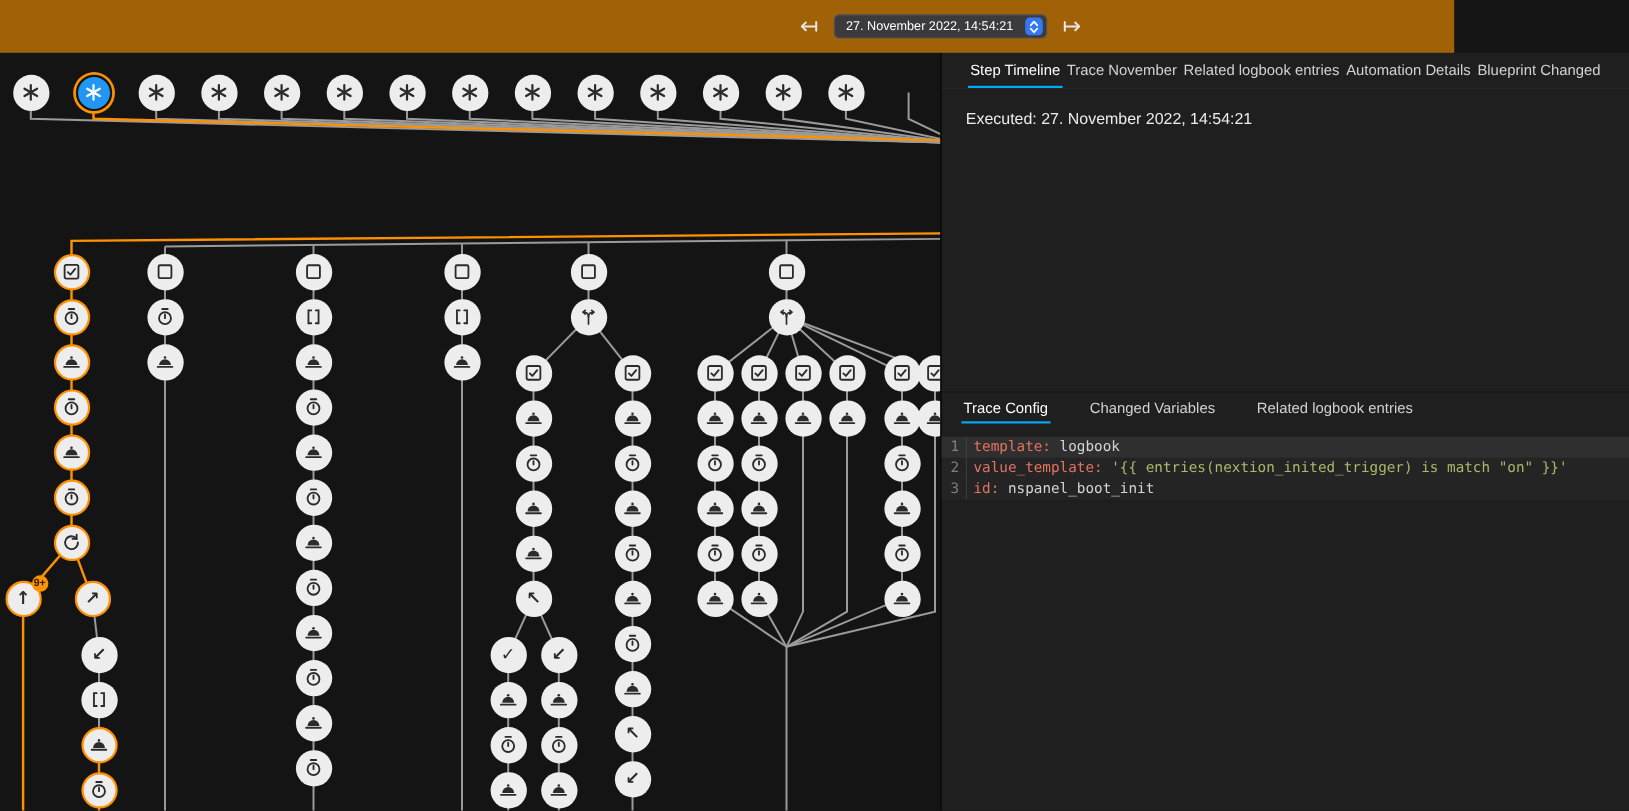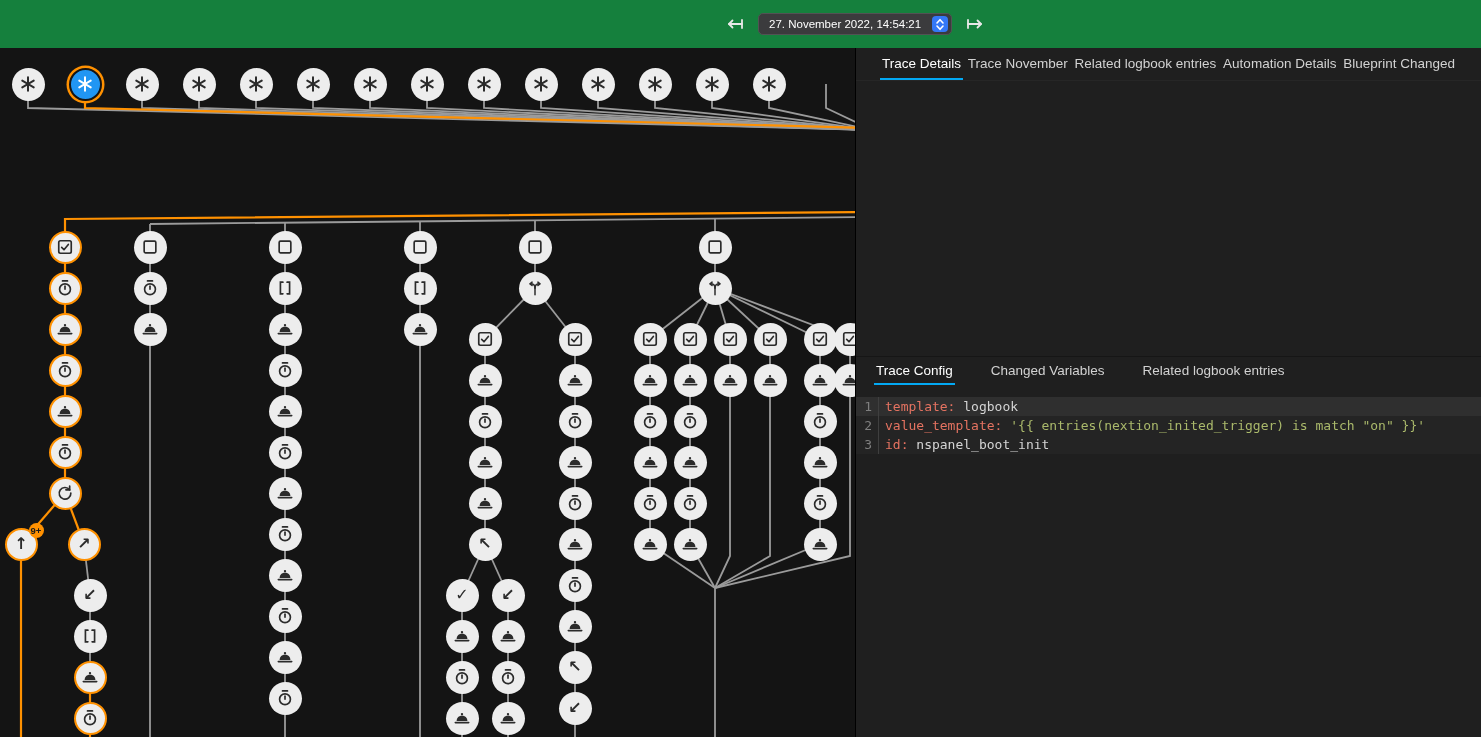--- a/index.html
+++ b/index.html
@@ -23,21 +23,21 @@
     background:var(--blue);color:#ffffff;
     border:2.5px solid #141414;box-shadow:0 0 0 2.5px var(--orange);
   }
   .txt-icon{font-family:"DejaVu Sans", sans-serif;font-size:16px;font-weight:700;line-height:1;}
   .badge{
     position:absolute;top:-7px;right:-8px;min-width:15px;height:15px;border-radius:8px;
     background:var(--orange);color:#1c1c1c;font-size:9.5px;font-weight:bold;
     display:flex;align-items:center;justify-content:center;padding:0 2px;box-sizing:border-box;
   }
   
-  .toolbar{position:absolute;top:0;left:0;width:1481px;height:48px;background:#15803d;z-index:6;}
+  .toolbar{position:absolute;top:0;left:0;width:1322px;height:48px;background:#a16207;z-index:6;}
   .toolbar-center{position:absolute;left:723px;top:0;height:48px;display:flex;align-items:center;gap:11px;}
   .nav-btn{background:none;border:none;color:#e8e8e8;width:24px;height:24px;padding:0;cursor:pointer;}
   .nav-btn svg{width:24px;height:24px;}
   .date-select{
     width:194px;height:22px;background:#3b3b3d;border:1px solid #525254;border-radius:5px;
     display:flex;align-items:center;box-sizing:border-box;padding:0 3px 0 10px;cursor:pointer;
   }
   .date-select .value{font-size:11.5px;color:#ffffff;white-space:nowrap;}
   .stepper{
     width:16px;height:16px;background:#3478f6;border-radius:4px;margin-left:auto;
@@ -1053,26 +1053,27 @@
         <path d="M5 12h13" stroke="currentColor" stroke-width="1.8" fill="none" stroke-linecap="round"></path>
         <path d="M14.5 8.5 18 12l-3.5 3.5" stroke="currentColor" stroke-width="1.8" fill="none" stroke-linecap="round" stroke-linejoin="round"></path>
         <path d="M5 8v8" stroke="currentColor" stroke-width="1.8" fill="none" stroke-linecap="round"></path>
       </svg>
     </button>
   </div>
 </div>
 
 <div class="panel">
   <div class="tabbar tabbar-top">
-    <div class="tab active">Trace Details</div>
+    <div class="tab active">Step Timeline</div>
     <div class="tab">Trace November</div>
     <div class="tab">Related logbook entries</div>
     <div class="tab">Automation Details</div>
     <div class="tab">Blueprint Changed</div>
   </div>
+  <div class="executed">Executed: 27. November 2022, 14:54:21</div>
   <div class="config-section">
     <div class="tabbar tabbar-bottom">
       <div class="tab active">Trace Config</div>
       <div class="tab">Changed Variables</div>
       <div class="tab">Related logbook entries</div>
     </div>
     <div class="code">
         <div class="code-line hl">
           <span class="ln">1</span>
           <span class="code-text"><span class="tok-key">template:</span><span class="tok-plain"> logbook</span></span>

